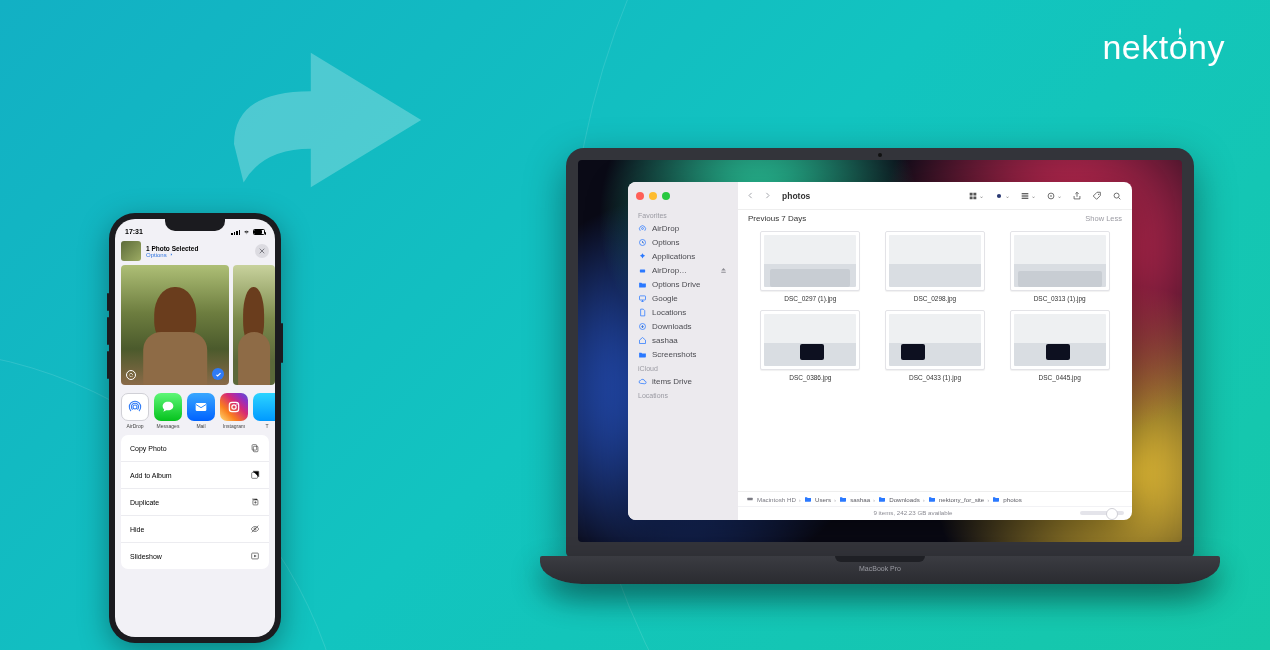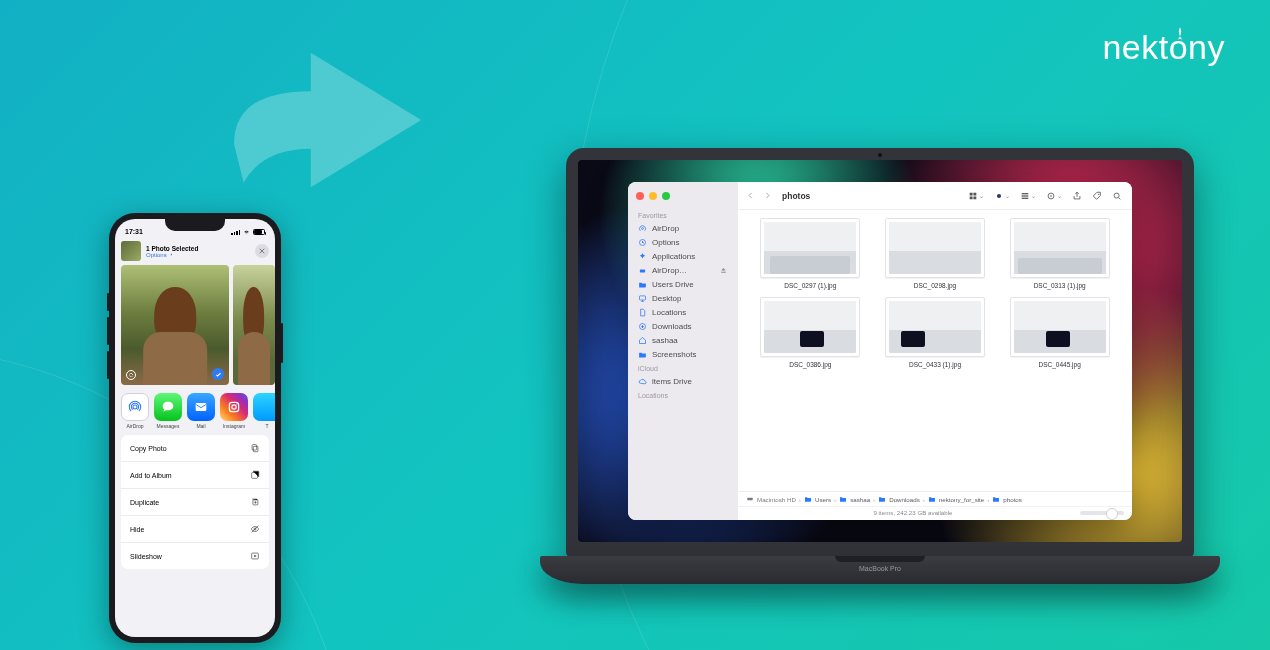--- a/index.html
+++ b/index.html
@@ -160,21 +160,21 @@
   }
   .traffic { display: flex; gap: 5px; padding: 4px 8px 8px; }
   .traffic span { width: 8px; height: 8px; border-radius: 50%; }
   .traffic .r{background:#ff5f57} .traffic .y{background:#febc2e} .traffic .g{background:#28c840}
   .sb-section-label { font-size: 7px; color: #9a9aa2; padding: 4px 10px 2px; }
   .sb-item { display: flex; align-items: center; gap: 5px; padding: 2.5px 10px; white-space:nowrap; }
   .sb-item svg { width: 9px; height: 9px; flex: 0 0 9px; color:#2b79ff; }
   .sb-item .eject{margin-left:auto;color:#8d8d94;}
   .sb-item .txt{overflow:hidden;text-overflow:ellipsis;}
 
-  .finder-main { flex: 1; display: flex; flex-direction: column; background:#fff;}
+  .finder-main { flex: 1; display: flex; flex-direction: column; background:#fff;border-radius:28px;}
   .toolbar {
     height: 28px; display: flex; align-items: center; gap: 6px; padding: 0 8px;
     border-bottom: 1px solid #eee; font-size: 8.5px; color:#555;
   }
   .toolbar .nav-arrows{display:flex;gap:8px;color:#9ea0a6;}
   .toolbar .title{font-weight:600;color:#333;margin-left:4px;}
   .toolbar .spacer{flex:1;}
   .tb-btn{display:flex;align-items:center;gap:1px;padding:2px;color:#555;}
   .tb-btn svg{width:10px;height:10px;}
   .tb-btn .chev{font-size:6px;color:#888;}
@@ -439,28 +439,28 @@
               </svg>
               <span class="txt">AirDrop…</span>
               <svg class="eject" viewBox="0 0 24 24">
                 <path fill="currentColor" d="M12 5l6 7H6zM6 15h12v3H6z"></path>
               </svg>
             </div>
           <div class="sb-item">
               <svg viewBox="0 0 24 24">
                 <path fill="currentColor" d="M3 7h6l2 2h10v9a2 2 0 01-2 2H3z"></path>
               </svg>
-              <span class="txt">Users Drive</span>
+              <span class="txt">Options Drive</span>
             </div>
           <div class="sb-item">
               <svg viewBox="0 0 24 24">
                 <rect x="4" y="5" width="16" height="11" rx="1.5" fill="none" stroke="currentColor" stroke-width="2"></rect>
                 <path stroke="currentColor" stroke-width="2" d="M9 20h6M12 16v4"></path>
               </svg>
-              <span class="txt">Desktop</span>
+              <span class="txt">Google</span>
             </div>
           <div class="sb-item">
               <svg viewBox="0 0 24 24">
                 <path fill="none" stroke="currentColor" stroke-width="2" d="M7 3h7l4 4v14H7z"></path>
               </svg>
               <span class="txt">Locations</span>
             </div>
           <div class="sb-item">
               <svg viewBox="0 0 24 24">
                 <circle cx="12" cy="12" r="8" fill="none" stroke="currentColor" stroke-width="2"></circle>
@@ -543,20 +543,24 @@
                 </svg>
               </span>
             <span class="tb-btn">
                 <svg viewBox="0 0 24 24">
                   <circle cx="11" cy="11" r="6" fill="none" stroke="currentColor" stroke-width="2"></circle>
                   <path stroke="currentColor" stroke-width="2" d="M20 20l-4-4"></path>
                 </svg>
               </span>
           </div>
 
+          <div class="subheader">
+            <span>Previous 7 Days</span>
+            <span class="showless">Show Less</span>
+          </div>
 
           <div class="grid">
             <div class="file"><div class="thumb-o">
                   <div class="thumb-i th1">
                     <span class="t"></span>
                     <span class="p p1"><span class="h"></span><span class="b"></span></span>
                     <span class="p p2"><span class="h"></span><span class="b"></span></span>
                     <span class="p p3"><span class="h"></span><span class="b"></span></span>
                   </div>
                 </div><span>DSC_0297 (1).jpg</span></div>

